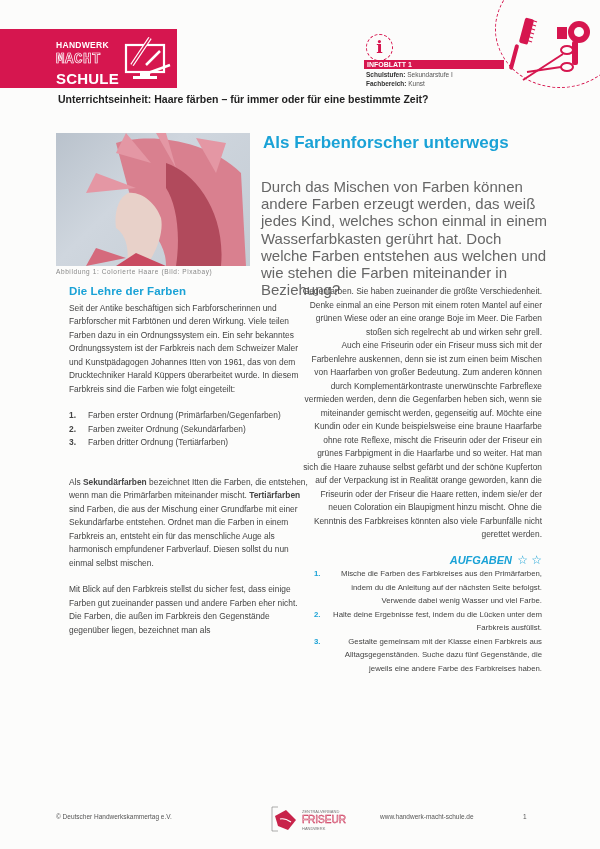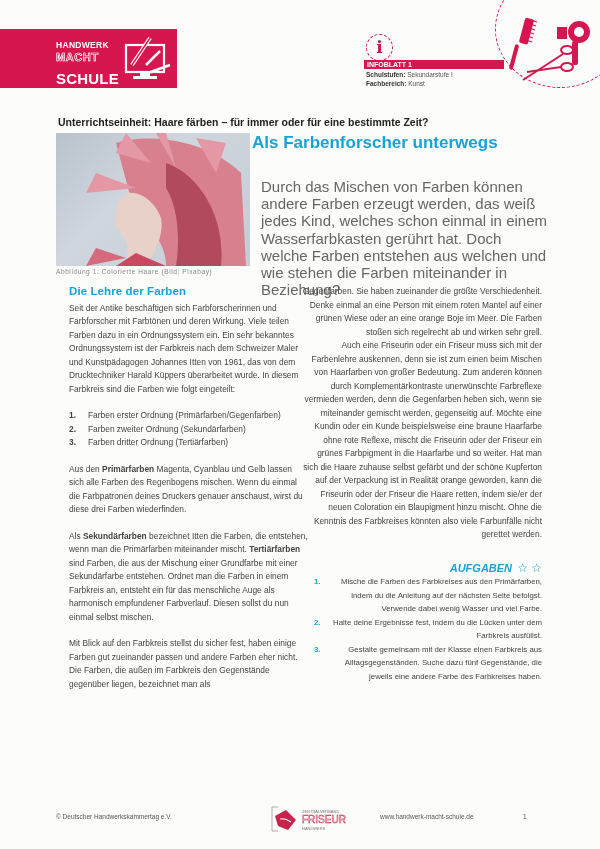--- a/index.html
+++ b/index.html
@@ -2,54 +2,54 @@
 <html><head>
   <meta charset="utf-8">
   <style>
     * { box-sizing: border-box; margin: 0; padding: 0; }
     html, body { width: 600px; height: 849px; background: #fcfcfb; overflow: hidden; }
     body { position: relative; font-family: "Liberation Sans", "DejaVu Sans", sans-serif; color: #3a3a3a; }
 
     .logo { position: absolute; left: 0; top: 29px; width: 177px; height: 59px; background: #d6164f; }
     .logo .l1, .logo .l2, .logo .l3 { position: absolute; left: 56px; color: #fff; font-weight: bold; }
     .logo .l1 { top: 11px; font-size: 8.5px; letter-spacing: 0.3px; }
-    .logo .l2 { top: 22px; font-size: 11px; letter-spacing: 0.6px; color: transparent; -webkit-text-stroke: 0.7px #fff; }
+    .logo .l2 { top: 22px; font-size: 14px; letter-spacing: 0.6px; color: transparent; font-family: Liberation Mono, monospace; -webkit-text-stroke: 0.7px #fff; }
     .logo .l3 { top: 34px; font-size: 15px; letter-spacing: 0.2px; margin-top: 7px; }
     .logo svg { position: absolute; left: 120px; top: 6px; }
 
     .info-icon { position: absolute; left: 366px; top: 34px; width: 27px; height: 27px; border: 1.5px dashed #d6164f; border-radius: 50%; color: #d6164f; font-family: "DejaVu Serif", serif; font-weight: bold; font-size: 17px; text-align: center; line-height: 24px; }
     .info-bar { position: absolute; left: 364px; top: 60px; width: 140px; height: 9px; background: #d6164f; }
     .info-bar span { position: absolute; left: 3px; top: 0px; font-size: 7px; font-weight: bold; color: #fff; line-height: 9px; }
     .meta { position: absolute; left: 366px; font-size: 6.5px; color: #555; }
     .meta b { color: #333; }
     .meta.m1 { top: 71px; }
     .meta.m2 { top: 80px; }
 
     .tools-circle { position: absolute; left: 495px; top: -30px; width: 130px; height: 118px; border: 1.2px dashed #d6164f; border-radius: 50%; }
     .tools { position: absolute; left: 505px; top: 12px; }
 
-    .unit-title { position: absolute; left: 58px; top: 116px; font-size: 10.5px; font-weight: bold; color: #222; }
+    .unit-title { position: absolute; left: 58px; top: 93px; font-size: 10.5px; font-weight: bold; color: #222; }
 
     .photo { position: absolute; left: 56px; top: 133px; width: 194px; height: 133px; overflow: hidden; background: linear-gradient(135deg, #b9c2cc 0%, #cfd6de 40%, #c4ccd4 100%); }
     .caption { position: absolute; left: 56px; top: 268px; font-size: 6.5px; color: #888; letter-spacing: 0.6px; }
 
-    .main-title { position: absolute; left: 252px; top: 133px; font-size: 17px; font-weight: bold; color: #1aa2d6; }
+    .main-title { position: absolute; left: 263px; top: 133px; font-size: 17px; font-weight: bold; color: #1aa2d6; }
     .intro { position: absolute; left: 261px; top: 178px; width: 288px; font-size: 15px; line-height: 17.2px; color: #666; }
 
     .col { position: absolute; font-size: 8.4px; line-height: 13.5px; color: #444; }
     .col.left { left: 57px; top: 285px; width: 240px; margin-left: 12px; }
     .col.right { left: 302px; top: 285px; width: 240px; text-align: right; }
     .h2 { font-size: 11.5px; color: #1aa2d6; font-weight: bold; margin-bottom: 3px; letter-spacing: 0.1px; }
     .col p { margin-bottom: 0; }
     .gap { height: 13px; }
     .list { list-style: none; }
     .list li { position: relative; padding-left: 19px; }
     .list li .num { position: absolute; left: 0; top: 0; font-weight: bold; }
 
-    .tasks-h { margin-top: 20px; font-size: 11px; font-weight: bold; font-style: italic; color: #1aa2d6; }
+    .tasks-h { margin-top: 12px; font-size: 11px; font-weight: bold; font-style: italic; color: #1aa2d6; }
     .tasks-h .star { font-style: normal; font-weight: normal; font-size: 12px; margin-left: 2px; color: #1aa2d6; }
     .tasks { list-style: none; margin-left: 12px; font-size: 7.8px; line-height: 13.5px; }
     .tasks li { position: relative; padding-left: 18px; }
     .tasks li .num { position: absolute; left: 0; top: 0; color: #1aa2d6; font-weight: bold; }
 
     .footer-left { position: absolute; left: 56px; top: 813px; font-size: 6.5px; color: #555; }
     .footer-logo { position: absolute; left: 270px; top: 806px; width: 80px; height: 26px; }
     .footer-url { position: absolute; left: 380px; top: 813px; font-size: 6.5px; color: #555; }
     .footer-page { position: absolute; left: 523px; top: 813px; font-size: 6.5px; color: #555; }
   </style>
@@ -132,29 +132,26 @@
 <div class="col left">
   <div class="h2">Die Lehre der Farben</div>
   <p>Seit der Antike beschäftigen sich Farbforscherinnen und Farbforscher mit Farbtönen und deren Wirkung. Viele teilen Farben dazu in ein Ordnungssystem ein. Ein sehr bekanntes Ordnungssystem ist der Farbkreis nach dem Schweizer Maler und Kunstpädagogen Johannes Itten von 1961, das von dem Drucktechniker Harald Küppers überarbeitet wurde. In diesem Farbkreis sind die Farben wie folgt eingeteilt:</p>
   <div class="gap"></div>
   <ol class="list">
     <li><span class="num">1.</span><span>Farben erster Ordnung (Primärfarben/Gegenfarben)</span></li>
     <li><span class="num">2.</span><span>Farben zweiter Ordnung (Sekundärfarben)</span></li>
     <li><span class="num">3.</span><span>Farben dritter Ordnung (Tertiärfarben)</span></li>
   </ol>
   <div class="gap"></div>
-  <p>
-    <span>Aus den </span><b>Primärfarben</b><span> Magenta, Cyanblau und Gelb lassen sich alle Farben des Regenbogens mischen. Wenn du einmal die Farbpatronen deines Druckers genauer anschaust, wirst du diese drei Farben wiederfinden.</span>
-  </p>
   <div class="gap"></div>
   <p>
     <span>Als </span><b>Sekundärfarben</b><span> bezeichnet Itten die Farben, die entstehen, wenn man die Primärfarben miteinander mischt. </span><b>Tertiärfarben</b><span> sind Farben, die aus der Mischung einer Grundfarbe mit einer Sekundärfarbe entstehen. Ordnet man die Farben in einem Farbkreis an, entsteht ein für das menschliche Auge als harmonisch empfundener Farbverlauf. Diesen sollst du nun einmal selbst mischen.</span>
   </p>
   <div class="gap"></div>
-  <p>Mit Blick auf den Farbkreis stellst du sicher fest, haben einige Farben gut zueinander passen und andere Farben eher nicht.</p>
+  <p>Mit Blick auf den Farbkreis stellst du sicher fest, dass einige Farben gut zueinander passen und andere Farben eher nicht.</p>
   <p>Die Farben, die außen im Farbkreis den Gegenstände gegenüber liegen, bezeichnet man als</p>
 </div>
 
 <div class="col right">
   <p>Gegenfarben. Sie haben zueinander die größte Verschiedenheit. Denke einmal an eine Person mit einem roten Mantel auf einer grünen Wiese oder an eine orange Boje im Meer. Die Farben stoßen sich regelrecht ab und wirken sehr grell.</p>
   <p>Auch eine Friseurin oder ein Friseur muss sich mit der Farbenlehre auskennen, denn sie ist zum einen beim Mischen von Haarfarben von großer Bedeutung. Zum anderen können durch Komplementärkontraste unerwünschte Farbreflexe vermieden werden, denn die Gegenfarben heben sich, wenn sie miteinander gemischt werden, gegenseitig auf. Möchte eine Kundin oder ein Kunde beispielsweise eine braune Haarfarbe ohne rote Reflexe, mischt die Friseurin oder der Friseur ein grünes Farbpigment in die Haarfarbe und so weiter. Hat man sich die Haare zuhause selbst gefärbt und der schöne Kupferton auf der Verpackung ist in Realität orange geworden, kann die Friseurin oder der Friseur die Haare retten, indem sie/er der neuen Coloration ein Blaupigment hinzu mischt. Ohne die Kenntnis des Farbkreises könnten also viele Farbunfälle nicht gerettet werden.</p>
   <div class="tasks-h">
     <span>AUFGABEN</span>
     <span class="star">☆ ☆</span>
   </div>

